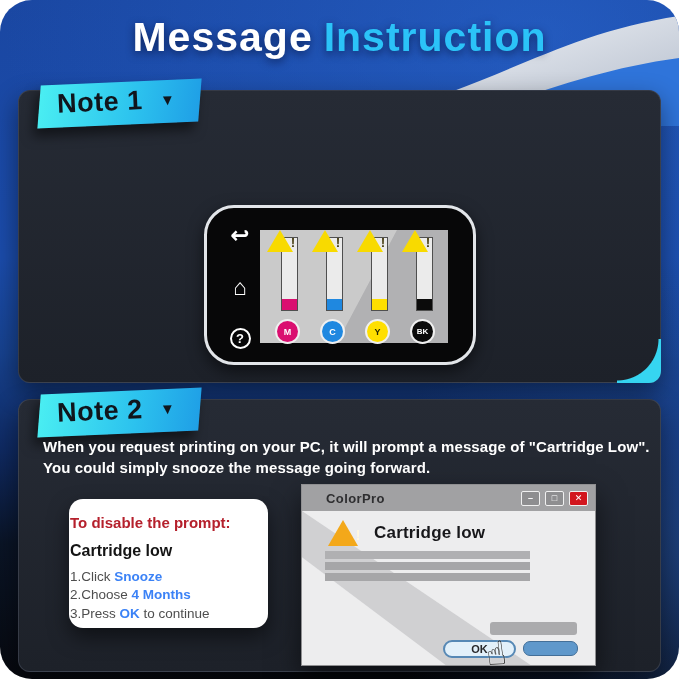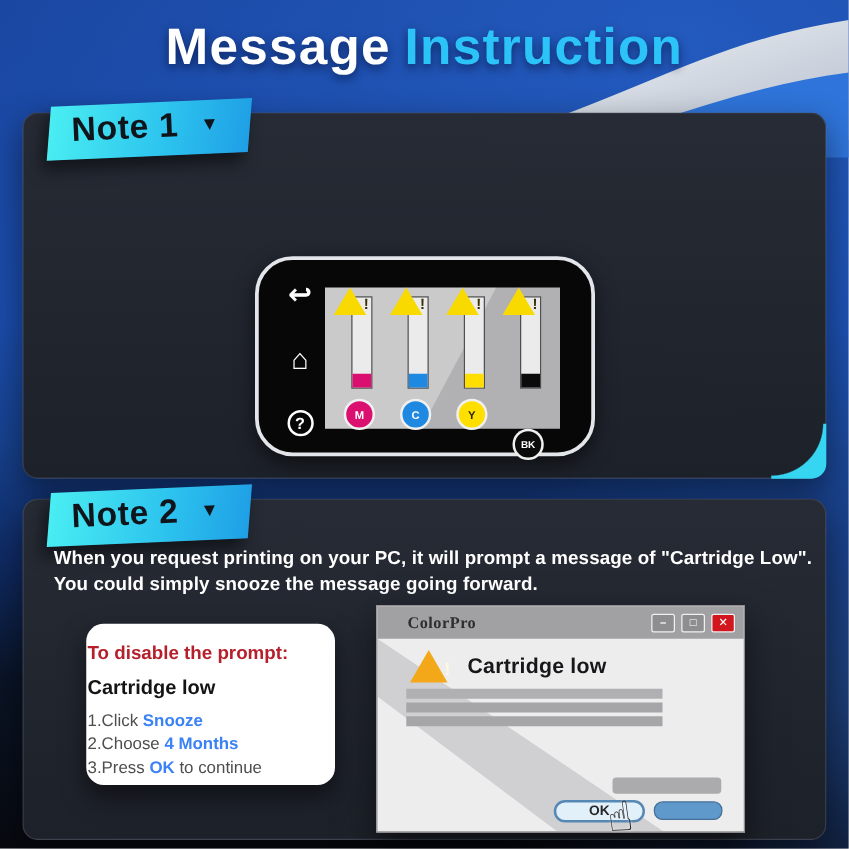--- a/index.html
+++ b/index.html
@@ -5,20 +5,21 @@
   * { margin:0; padding:0; box-sizing:border-box; }
   html,body { width:679px; height:679px; }
   body { font-family:"Liberation Sans","DejaVu Sans",sans-serif; }
 
   .stage{
     position:relative; width:679px; height:679px; overflow:hidden;
     background:
       radial-gradient(520px 420px at 103% 80%, rgba(45,100,195,.55), transparent 65%),
       radial-gradient(900px 560px at 80% 5%, rgba(44,108,216,.5), transparent 60%),
       linear-gradient(180deg,#1a47a2 0%, #1b4cab 38%, #17428f 52%, #0f2a63 66%, #0a1426 80%, #07090f 100%);
+    border-radius: 32px;
   }
   .top-wave{ position:absolute; top:0; left:0; }
 
   
   .page-title{
     position:absolute; top:14px; left:0; width:100%; text-align:center;
     font-size:41px; font-weight:bold; letter-spacing:1px; color:#ffffff;
     text-shadow:0 3px 8px rgba(0,10,45,.6);
   }
   .page-title .accent{ color:#2bc3f8; margin-left:11px; }
@@ -101,21 +102,21 @@
     font-size:12px; font-weight:bold; color:#3a3000;
   }
   .badge{
     position:absolute; left:11px; top:91px; width:21px; height:21px; border-radius:50%;
     display:flex; align-items:center; justify-content:center;
     font-size:9px; font-weight:bold; color:#fff;
     box-shadow:0 0 0 2px #f0f0f0;
   }
   .m{ background:#da0f70; } .c{ background:#1f88e0; }
   .y{ background:#ffdf00; } .bk{ background:#0b0b0b; }
-  .badge.y{ color:#262600; } .badge.bk{ font-size:8px;margin-top:24px; }
+  .badge.y{ color:#262600; } .badge.bk{ font-size:8px; }
 
   
   .tip-card{
     position:absolute; left:50px; top:99px; width:199px; height:129px;
     background:#ffffff; border-radius:14px;
     box-shadow:0 9px 20px rgba(0,0,0,.5);
     padding:15px 10px 0 1px;
   }
   .card-heading{ color:#b5202c; font-size:15px; font-weight:bold; }
   .card-sub{ color:#141414; font-size:16px; font-weight:bold; margin-top:11px; }
@@ -126,21 +127,21 @@
   
   .dialog{
     position:absolute; left:282px; top:84px; width:295px; height:182px;
     background:#ededee; border:1px solid #8f8f91;
     box-shadow:0 12px 26px rgba(0,0,0,.55);
   }
   .titlebar{
     height:26px; background:#a1a1a3;
     display:flex; align-items:center; padding:0 7px 0 24px;
   }
-  .win-title{ flex:1; font-size:13px; font-weight:bold; color:#2e2e30; letter-spacing:.4px;font-family:Liberation Serif, serif; }
+  .win-title{ flex:1; font-size:13px; font-weight:bold; color:#2e2e30; letter-spacing:.4px; }
   .win-btns{ display:flex; gap:5px; }
   .win-btn{
     width:19px; height:15px; border-radius:2px;
     display:flex; align-items:center; justify-content:center;
     background:#8e8e90; border:1px solid #f0f0f0;
     color:#fff; font-size:9px; font-weight:bold; line-height:1; cursor:default;
   }
   .win-btn.close{ background:#d2161e; }
   .dialog-body{ position:relative; height:154px; }
   .beam{

